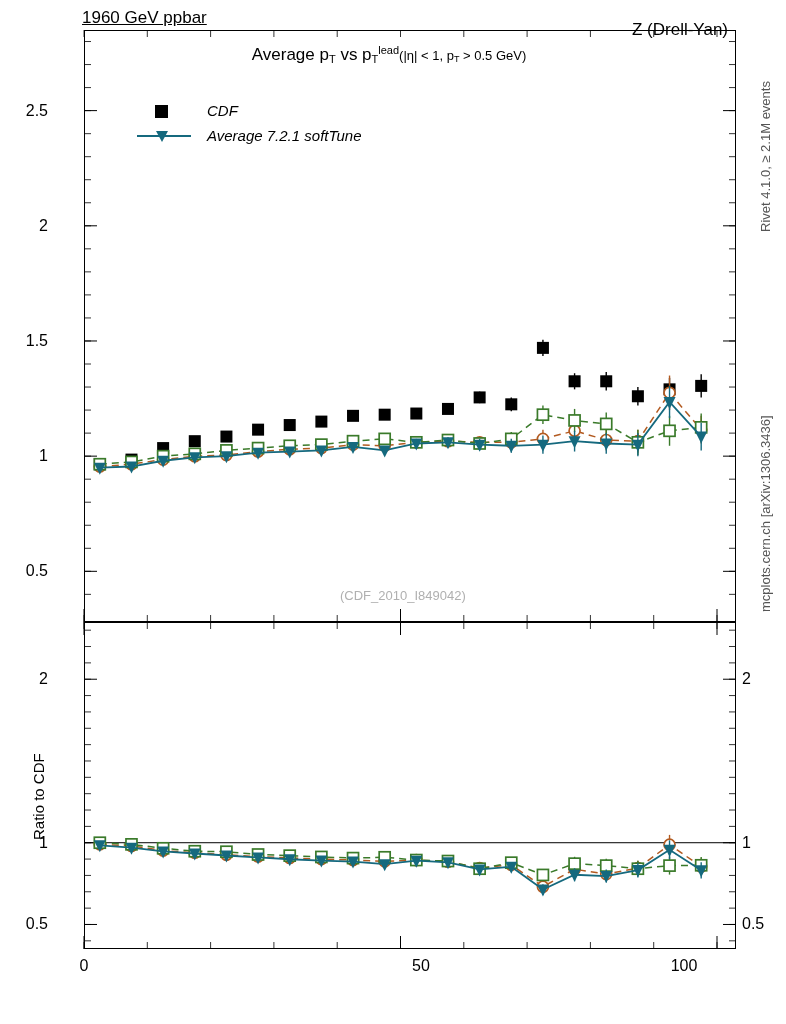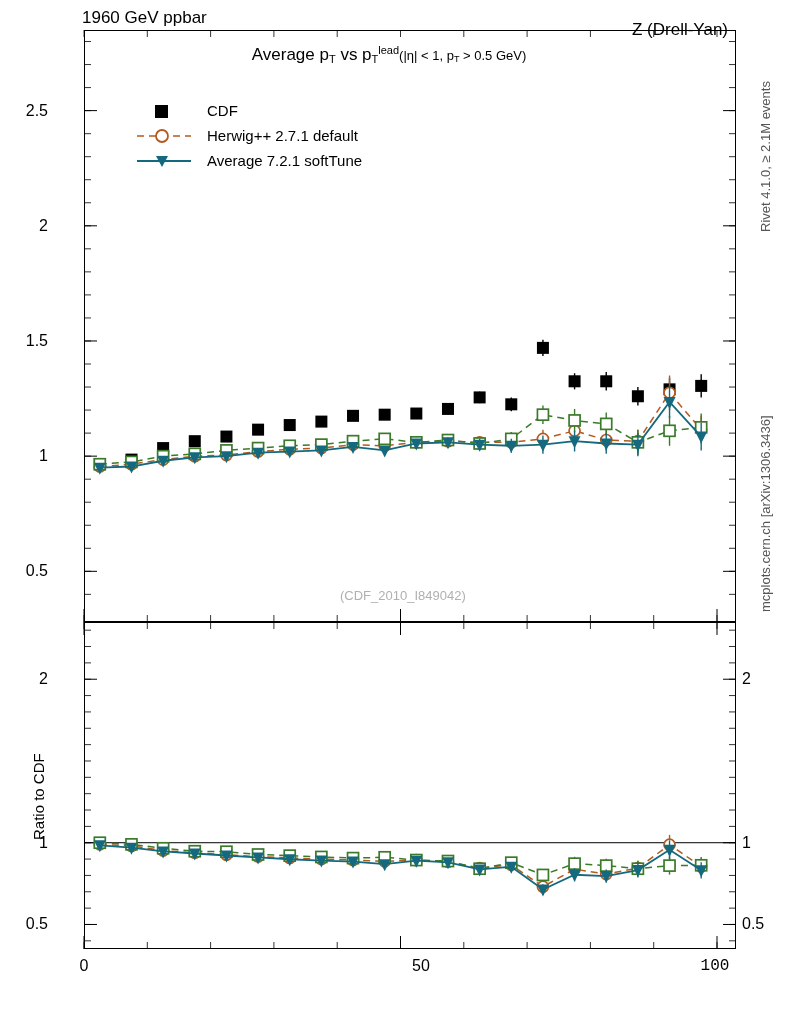--- a/index.html
+++ b/index.html
@@ -1,38 +1,38 @@
 <!DOCTYPE html>
 <html><head>
 <meta charset="utf-8">
 <style>
   html,body{margin:0;padding:0;background:#ffffff;}
   body{width:786px;height:1024px;font-family:"Liberation Sans",sans-serif;color:#000;}
   .page{position:relative;width:786px;height:1024px;overflow:hidden;}
 
   .hdr{position:absolute;top:8px;font-size:17px;}
-  .hdr-left{left:82px;}
+  .hdr-left{left:82px;text-decoration:underline;}
   .hdr-right{right:58px;margin-top:12px;}
 
   
   .panel{position:absolute;border:1px solid #000;box-sizing:border-box;}
   #main-panel{left:84px;top:30px;width:652px;height:592px;}
   #ratio-panel{left:84px;top:622px;width:652px;height:327px;}
 
   .title{position:absolute;left:0;right:8px;top:44px;text-align:center;font-size:17px;}
   .title sub{font-size:11px;vertical-align:-0.25em;}
   .title sup{font-size:11px;vertical-align:0.55em;}
   .title .cond{font-size:13px;}
 
   
   .rot{position:absolute;transform-origin:0 0;transform:rotate(-90deg);white-space:nowrap;font-size:13px;color:#555;}
 
   
   .legend{position:absolute;left:135px;top:98px;font-size:15px;}
-  .legend .row{display:flex;align-items:center;height:25px;}
+  .legend .row{display:flex;align-items:center;height:25px;font-style:italic;}
   .legend .marker{width:62px;height:20px;position:relative;margin-right:10px;}
   .legend .lbl{white-space:nowrap;}
 
   
   .ytick{position:absolute;right:738px;font-size:16px;text-align:right;width:60px;transform:translateY(-9px);}
   .ytick-r{position:absolute;left:742px;font-size:16px;width:40px;transform:translateY(-9px);}
   .xtick{position:absolute;font-size:16px;transform:translateX(-50%);}
   .ylab-ratio{position:absolute;font-size:15px;transform-origin:0 0;transform:rotate(-90deg);white-space:nowrap;}
 
   .watermark{position:absolute;font-size:13px;color:#b0b0b0;text-align:center;}
@@ -58,29 +58,20 @@
   <div class="panel" id="ratio-panel"></div>
 
   <div class="legend">
     <div class="row">
       <span class="marker">
         <svg width="62" height="20">
             <rect x="20" y="4" width="13" height="13" fill="#000"></rect>
           </svg>
       </span>
       <span class="lbl">CDF</span>
-    </div>
-    <div class="row">
-      <span class="marker">
-        <svg width="62" height="20">
-          <line x1="2" y1="10" x2="56" y2="10" stroke="#b25a20" stroke-width="1.6" stroke-dasharray="7,5"></line>
-          <circle cx="27" cy="10" r="6" fill="#fff" stroke="#b25a20" stroke-width="1.8"></circle>
-        </svg>
-      </span>
-      <span class="lbl">Herwig++ 2.7.1 default</span>
     </div>
     <div class="row">
       <span class="marker">
         <svg width="62" height="20">
           <line x1="2" y1="10" x2="56" y2="10" stroke="#15697e" stroke-width="1.8"></line>
           <polygon points="21,5 33,5 27,16" fill="#15697e"></polygon>
         </svg>
       </span>
       <span class="lbl">Average 7.2.1 softTune</span>
     </div>
@@ -556,20 +547,20 @@
       <div class="ytick" style="top: 225.798px;">2</div>
       <div class="ytick" style="top: 110.623px;">2.5</div>
       <div class="ytick" style="top: 924.475px;">0.5</div>
       <div class="ytick-r" style="top: 924.475px;">0.5</div>
       <div class="ytick" style="top: 842.725px;">1</div>
       <div class="ytick-r" style="top: 842.725px;">1</div>
       <div class="ytick" style="top: 679.225px;">2</div>
       <div class="ytick-r" style="top: 679.225px;">2</div>
       <div class="xtick" style="left: 84px; top: 957px;">0</div>
       <div class="xtick" style="left: 421px; top: 957px;">50</div>
-      <div class="xtick" style="left: 715px; top: 957px; font-family: Liberation Mono, monospace;">100</div>
+      <div class="xtick" style="left: 684px; top: 957px;">100</div>
     </div>
 
   <div class="ylab-ratio" style="left:30px;top:840px;">Ratio to CDF</div>
 
   <div class="watermark" style="left:340px;top:588px;">(CDF_2010_I849042)</div>
 
 </div>
 
 </body></html>

